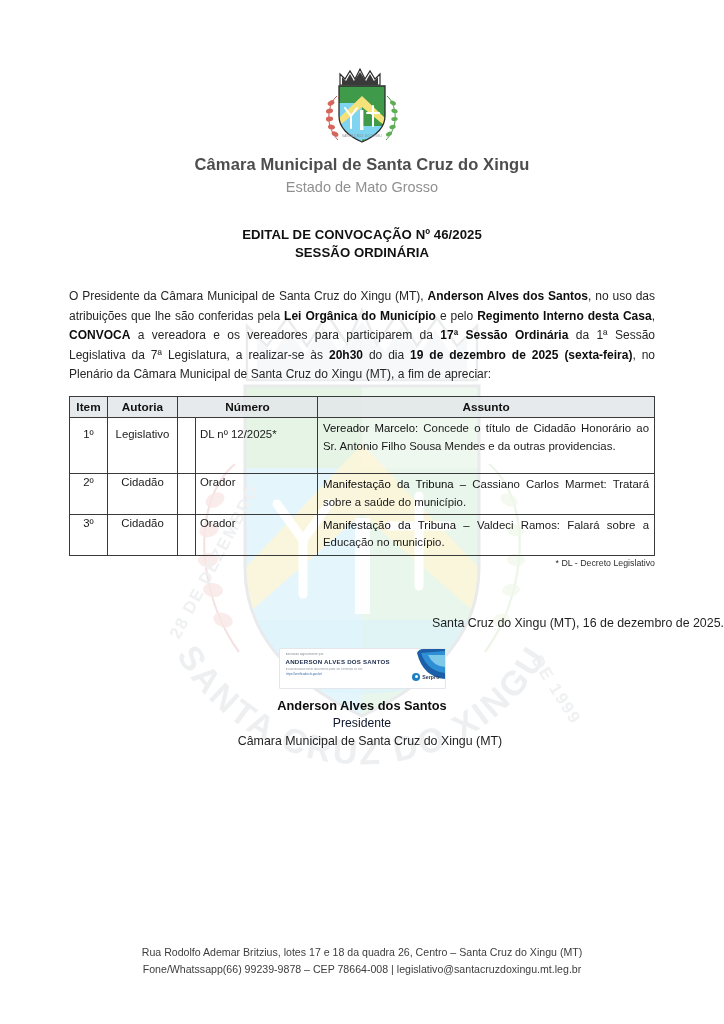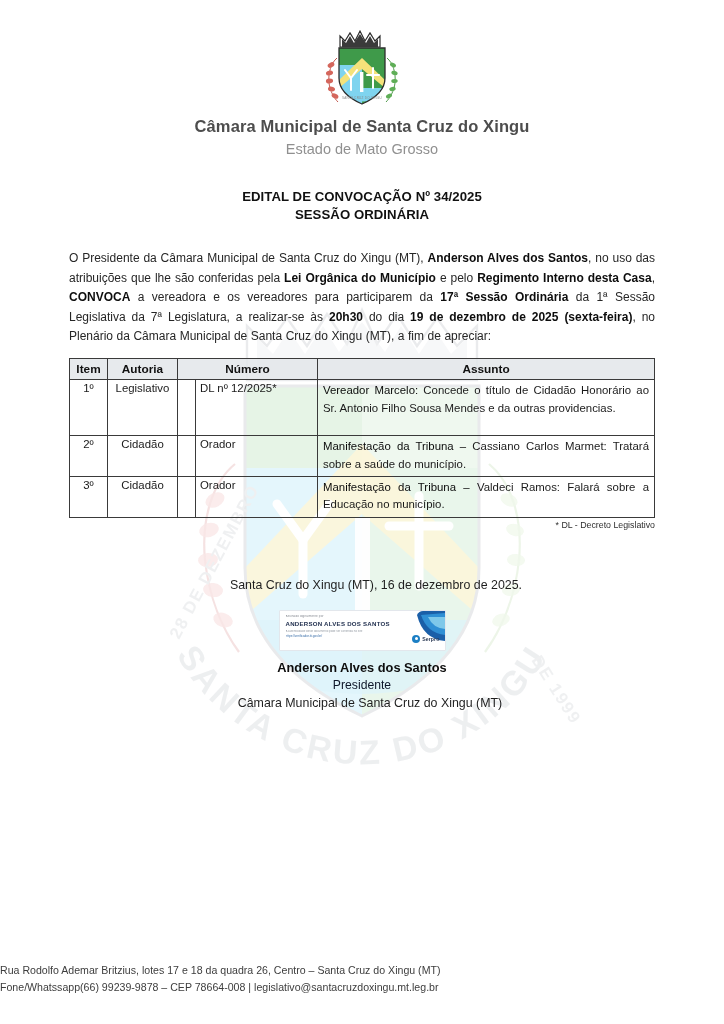--- a/index.html
+++ b/index.html
@@ -32,21 +32,21 @@
     opacity: 0.30;
     pointer-events: none;
     z-index: 0;
   }
   .watermark svg { width: 100%; height: 100%; display: block; }
 
   
   .header-block {
     position: relative;
     z-index: 3;
-    padding-top: 28px;
+    padding-top: 66px;
     text-align: center;
   }
   .crest {
     width: 94px;
     height: 80px;
     margin: 0 auto 8px;
     display: block;
   }
   .org-title {
     font-size: 16.5px;
@@ -124,38 +124,38 @@
   .agenda-table td.c-item    { text-align: center; }
   .agenda-table td.c-autoria { text-align: center; }
   .agenda-table td.c-gap     { }
   .agenda-table td.c-numero  { }
   .agenda-table td.c-assunto {
     text-align: justify;
     line-height: 1.52;
     padding: 2px 5px 3px 5px;
   }
   .agenda-table td.c-assunto b { font-weight: 400; color: #0b0b0b; }
-  .r1 .c-item, .r1 .c-autoria, .r1 .c-numero { padding-top: 2px; }
+  .r1 .c-item, .r1 .c-autoria, .r1 .c-numero { padding-top: 10px; }
   .row-tall td { height: 56px; }
 
   .table-note {
     position: relative;
     z-index: 3;
     width: 586px;
     margin: 2px auto 0;
     font-size: 8.8px;
     color: #2e2e2e;
     text-align: right;
   }
 
   
   .date-line {
     position: relative;
     z-index: 3;
-    text-align: center;
+    text-align: right;
     margin-top: 48px;
     font-size: 12.4px;
     color: #1f1f1f;
     padding-left: 28px;
   }
 
   
   .sig-stamp {
     position: relative;
     z-index: 4;
@@ -268,22 +268,23 @@
     font-size: 12.4px;
     color: #1f1f1f;
     padding-left: 16px;
   }
 
   
   .page-footer {
     position: absolute;
     left: 0;
     right: 0;
-    bottom: 28px;
-    z-index: 3;
+    bottom: 46px;
+    z-index: 3;
+    text-align: center;
     font-size: 10.6px;
     color: #3d3d3d;
     line-height: 1.62;
   }
 </style>
 </head>
 <body>
 
 <div class="page">
 
@@ -420,21 +421,21 @@
         <g fill="#8a8a8a" font-size="3" font-family="'Liberation Sans', sans-serif">
           <text x="47" y="71" text-anchor="middle" letter-spacing="0.3">SANTA CRUZ DO XINGU</text>
         </g>
       </svg>
     </div>
 
     <div class="org-title">Câmara Municipal de Santa Cruz do Xingu</div>
     <div class="org-subtitle">Estado de Mato Grosso</div>
 
     <div class="doc-title">
-      <div>EDITAL DE CONVOCAÇÃO Nº 34/2025</div>
+      <div>EDITAL DE CONVOCAÇÃO Nº 46/2025</div>
       <div>SESSÃO ORDINÁRIA</div>
     </div>
   </div>
 
   <div class="body-wrap">
 
     <p class="lead-paragraph"><span>O Presidente da Câmara Municipal de Santa Cruz do Xingu (MT), </span><b>Anderson Alves dos Santos</b><span>, no uso das atribuições que lhe são conferidas pela </span><b>Lei Orgânica do Município</b><span> e pelo </span><b>Regimento Interno desta Casa</b><span>, </span><b>CONVOCA</b><span> a vereadora e os vereadores para participarem da </span><b>17ª Sessão Ordinária</b><span> da 1ª Sessão Legislativa da 7ª Legislatura, a realizar-se às </span><b>20h30</b><span> do dia </span><b>19 de dezembro de 2025 (sexta-feira)</b><span>, no Plenário da Câmara Municipal de Santa Cruz do Xingu (MT), a fim de apreciar:</span></p>
   </div>
 
   <table class="agenda-table">

